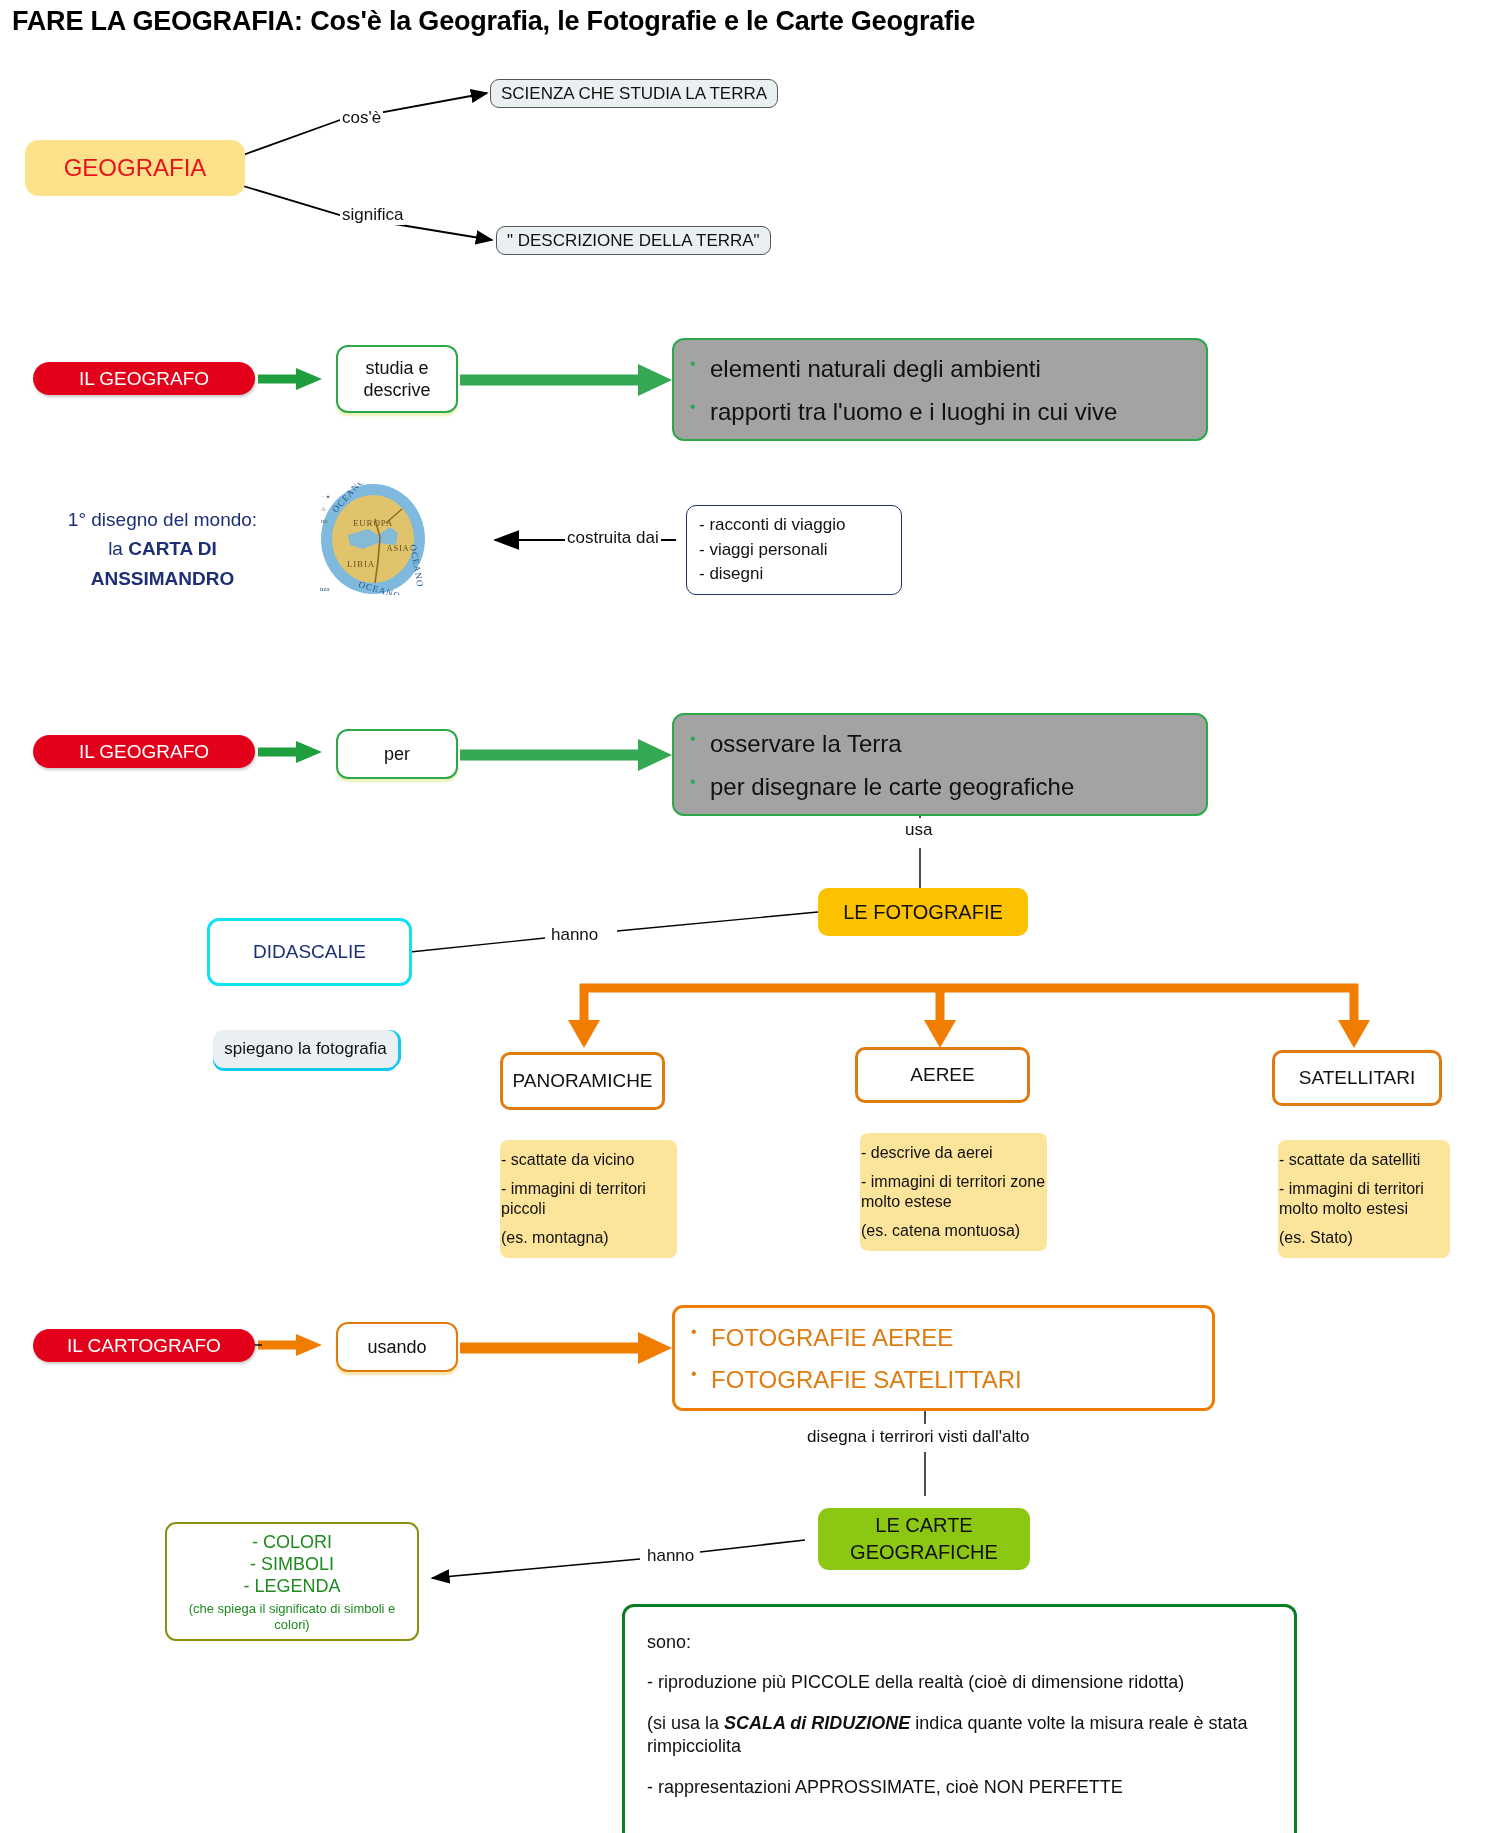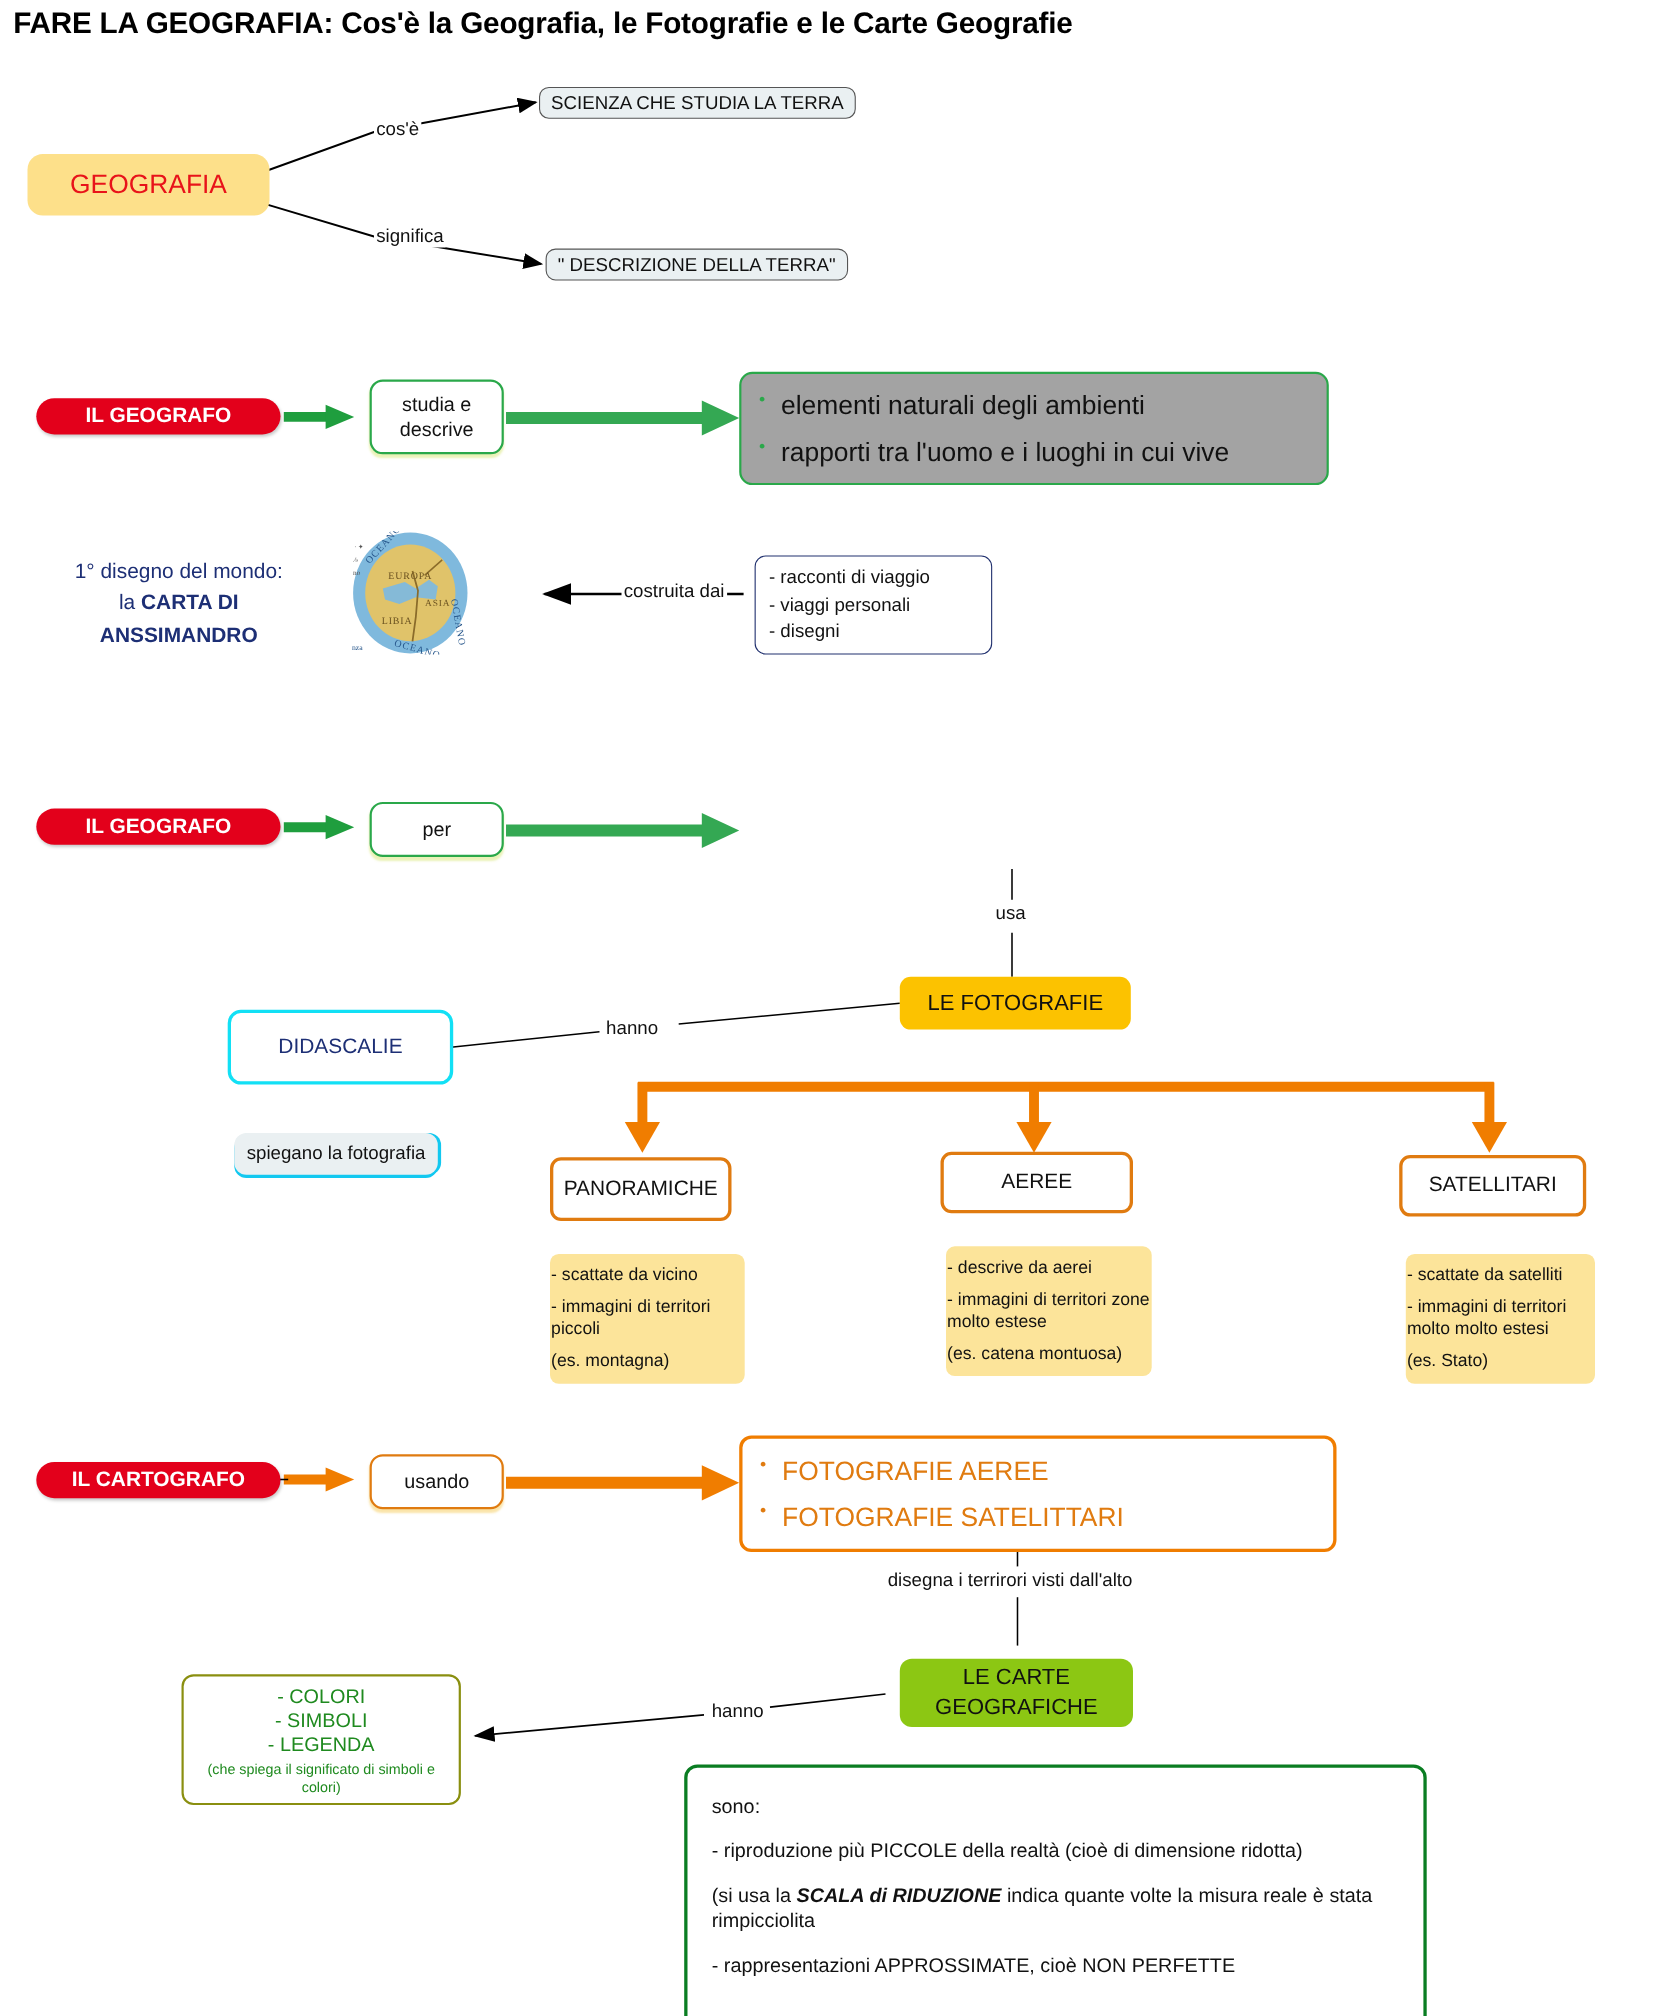--- a/index.html
+++ b/index.html
@@ -57,21 +57,20 @@
     padding: 0 10px;
   }
 
   
   .box-red {
     background: #e3001b;
     border-radius: 22px;
     color: #ffffff;
     font-size: 19px;
     box-shadow: 1px 2px 3px rgba(0,0,0,0.22);
-    font-weight: bold;
   }
 
   
   .box-green-small {
     background: #ffffff;
     border: 2.5px solid #2aa84a;
     border-radius: 12px;
     font-size: 18px;
     color: #111;
     box-shadow: 0 3px 2px rgba(230,240,170,0.85);
@@ -387,20 +386,24 @@
   </div>
 
   <div class="abs node box-red" style="left:33px; top:735px; width:222px; height:33px;">
     <span>IL GEOGRAFO</span>
   </div>
 
   <div class="abs node box-green-small" style="left:336px; top:729px; width:122px; height:50px;">
     <span>per</span>
   </div>
 
+  <div class="abs box-green-list" style="left:672px; top:713px; width:500px;">
+    <div class="bl">osservare la Terra</div>
+    <div class="bl">per disegnare le carte geografiche</div>
+  </div>
 
   <div class="abs conn-label" style="left:903px; top:820px;">usa</div>
 
   <div class="abs node box-yellow-solid" style="left:818px; top:888px; width:210px; height:48px;">
     <span>LE FOTOGRAFIE</span>
   </div>
 
   <div class="abs node box-cyan" style="left:207px; top:918px; width:205px; height:68px;">
     <span>DIDASCALIE</span>
   </div>

